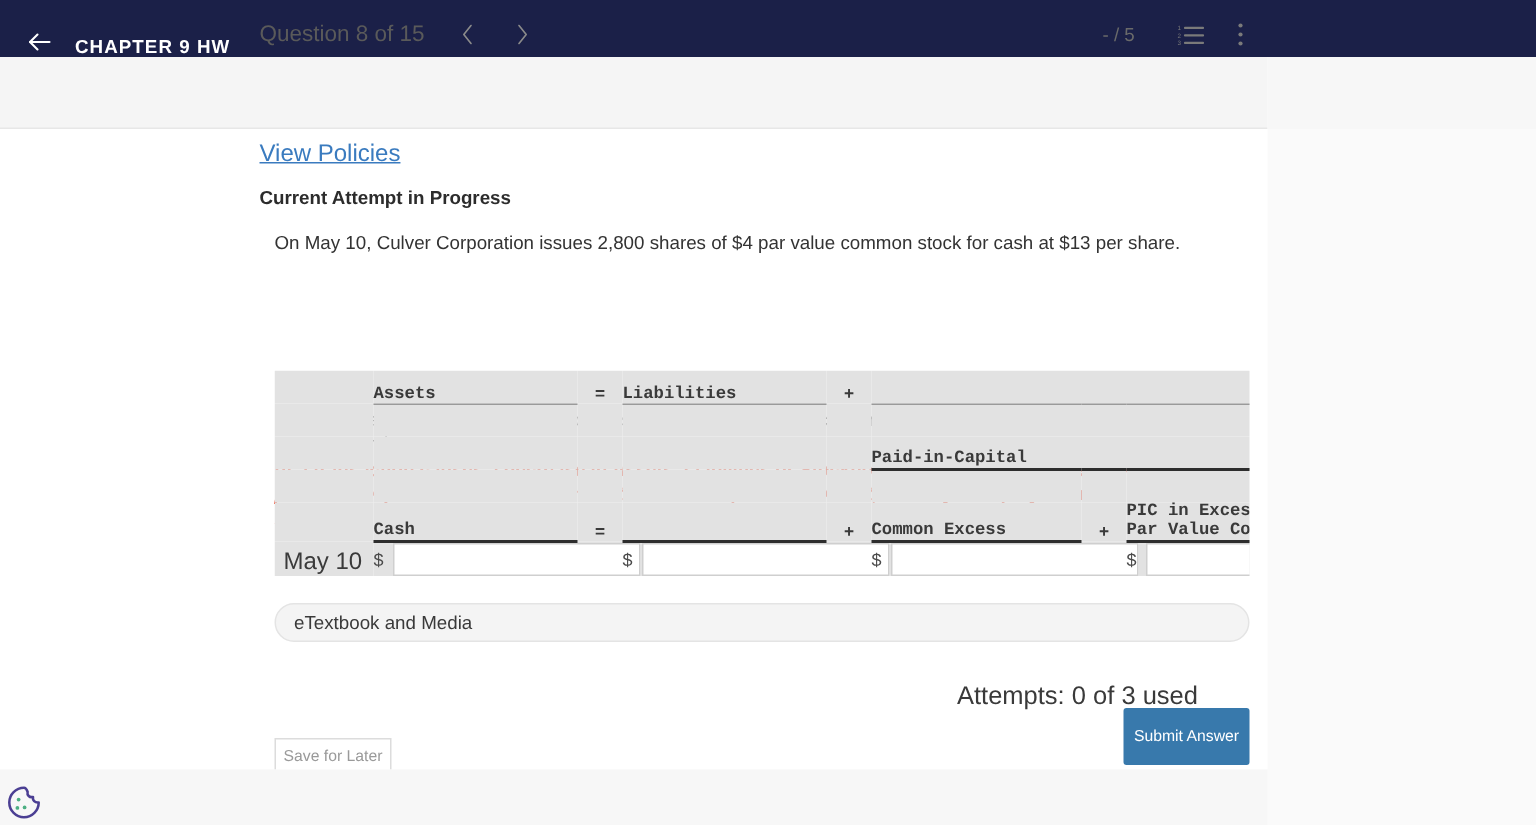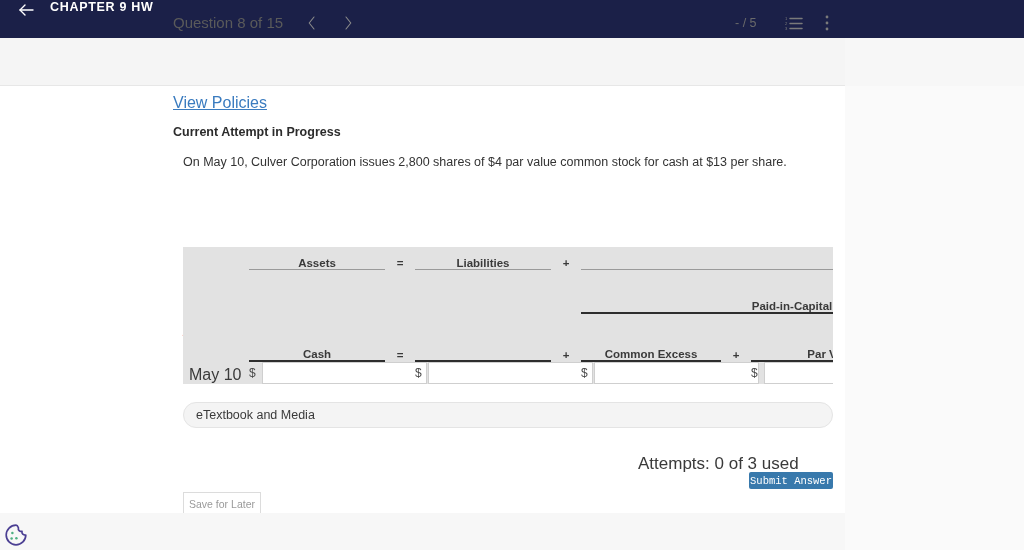--- a/index.html
+++ b/index.html
@@ -14,21 +14,21 @@
     position: relative;
     width: 1024px; height: 550px;
     background: #ffffff;
   }
 
   
   .appbar {
     position: absolute; left: 0; top: 0;
     width: 1024px; height: 38px;
     background: #1b2048;
-    display: flex; align-items: flex-start;
+    display: flex; align-items: flex-end;
     padding-left: 16px;
   }
   .back-icon {
     width: 20px; height: 20px;
     display: flex; align-items: center; justify-content: center;
     cursor: pointer;
   }
   .back-icon svg { display: block; }
   .appbar-title {
     color: #ffffff;
@@ -142,23 +142,24 @@
     font-size: 11.5px;
     color: #3a3a3a;
   }
   table.summary td {
     padding: 0;
     vertical-align: bottom;
     background: #e2e2e2;
     height: 22px;
   }
   .hdr-cell {
-    text-align: center;
+    text-align: left;
     font-weight: bold;
     padding-bottom: 2px;
+    font-family: Liberation Mono, monospace;
   }
   .rule-thin { border-bottom: 1px solid #9a9a9a; }
   .rule-thick { border-bottom: 2px solid #2d2d2d; }
   .op {
     text-align: center;
     font-weight: bold;
     font-size: 11.5px;
     padding-bottom: 2px;
   }
   .spacer-row td { height: 10px; background: #e2e2e2; }
@@ -220,26 +221,26 @@
     white-space: nowrap;
     margin-top: 20px;
   }
   .attempts {
     position: absolute; left: 638px; top: 368px;
     font-size: 17px; color: #3a3a3a;
     white-space: nowrap;
   }
   .btn-submit {
     position: absolute; left: 749px; top: 386px;
-    width: 84px; height: 17px;
+    width: 84px; height: 38px;
     background: #3879ac;
     color: #ffffff;
     border: none; border-radius: 2px;
     font-size: 10.5px;
-    font-family: Liberation Mono, monospace;
+    font-family: Liberation Sans, sans-serif;
     cursor: pointer;
     display: flex; align-items: center; justify-content: center;
     white-space: nowrap;
   }
 
   
   .bottom-strip {
     position: absolute; left: 0; top: 513px;
     width: 845px; height: 37px;
     background: #f7f7f7;

